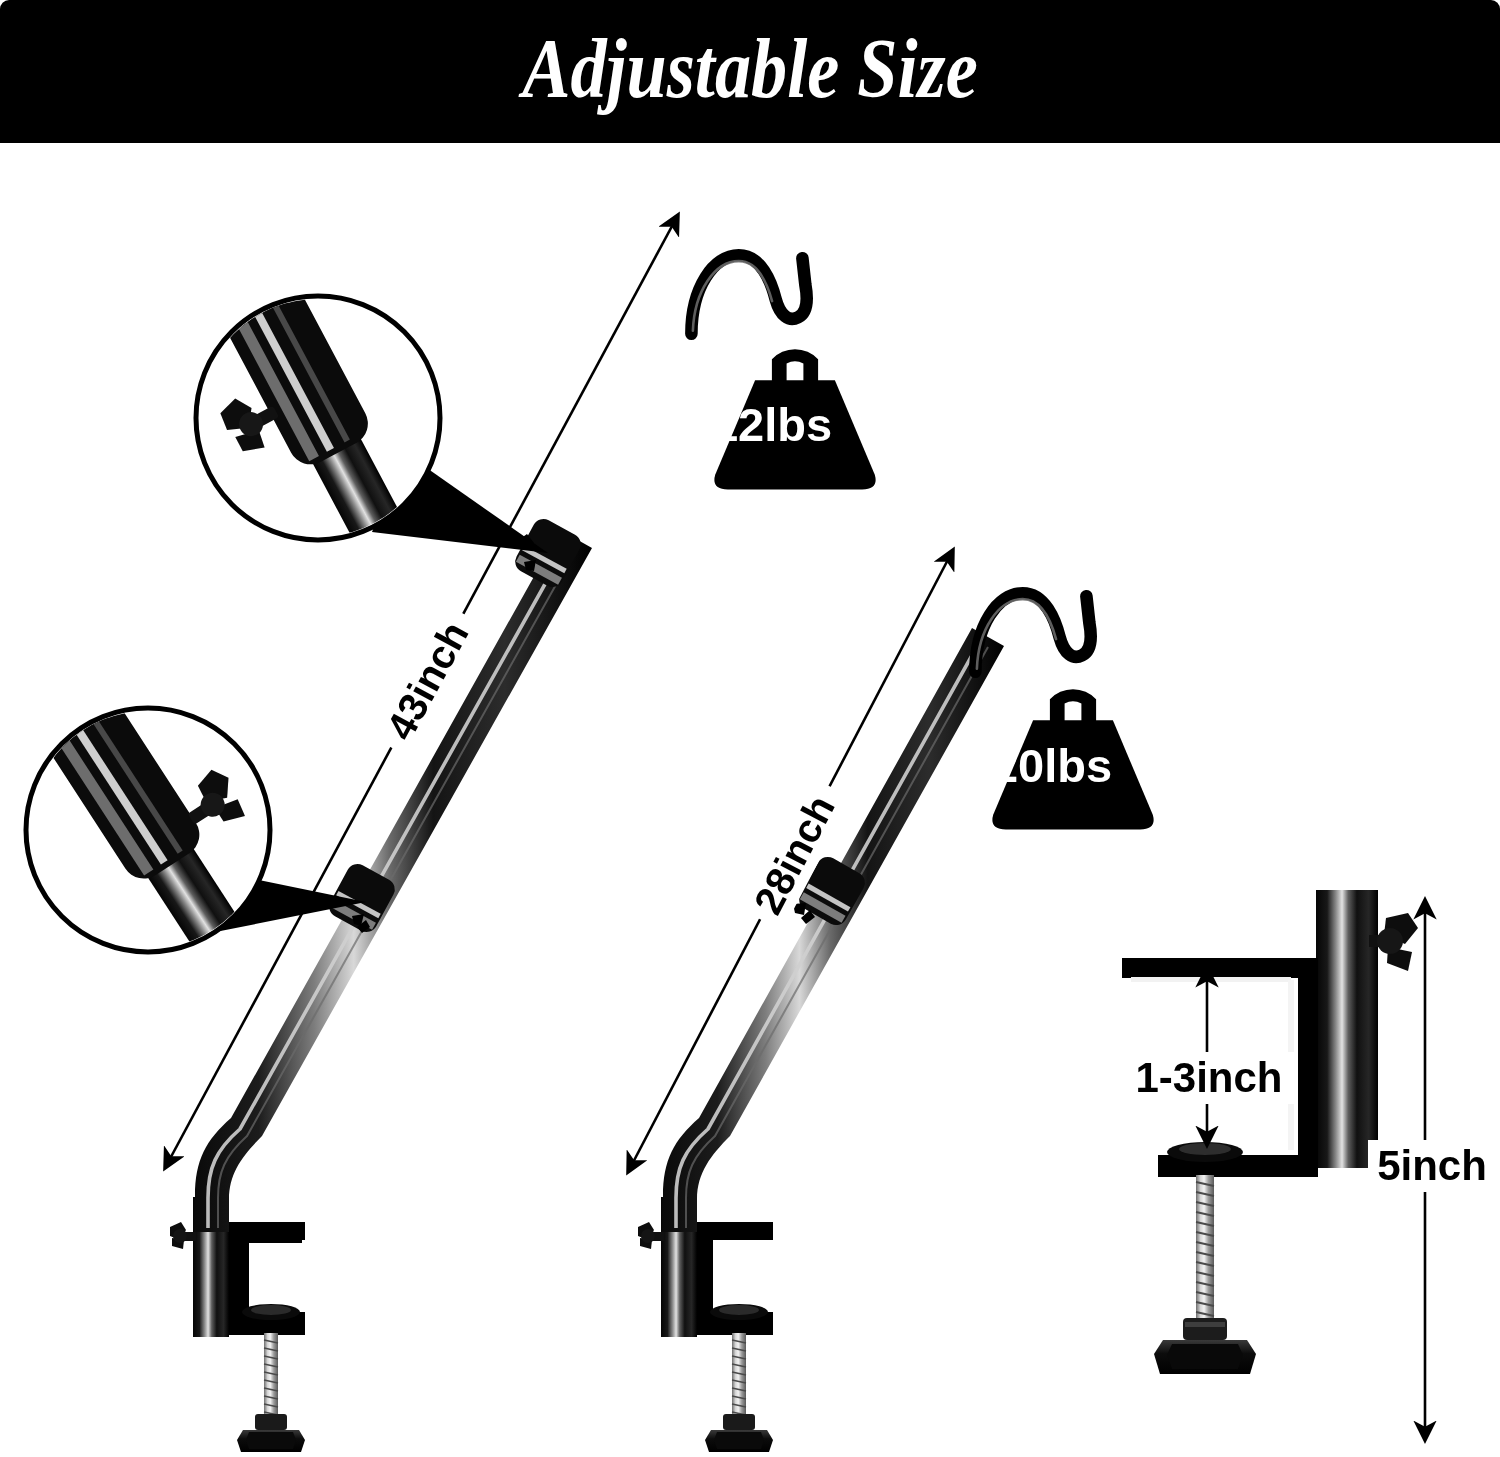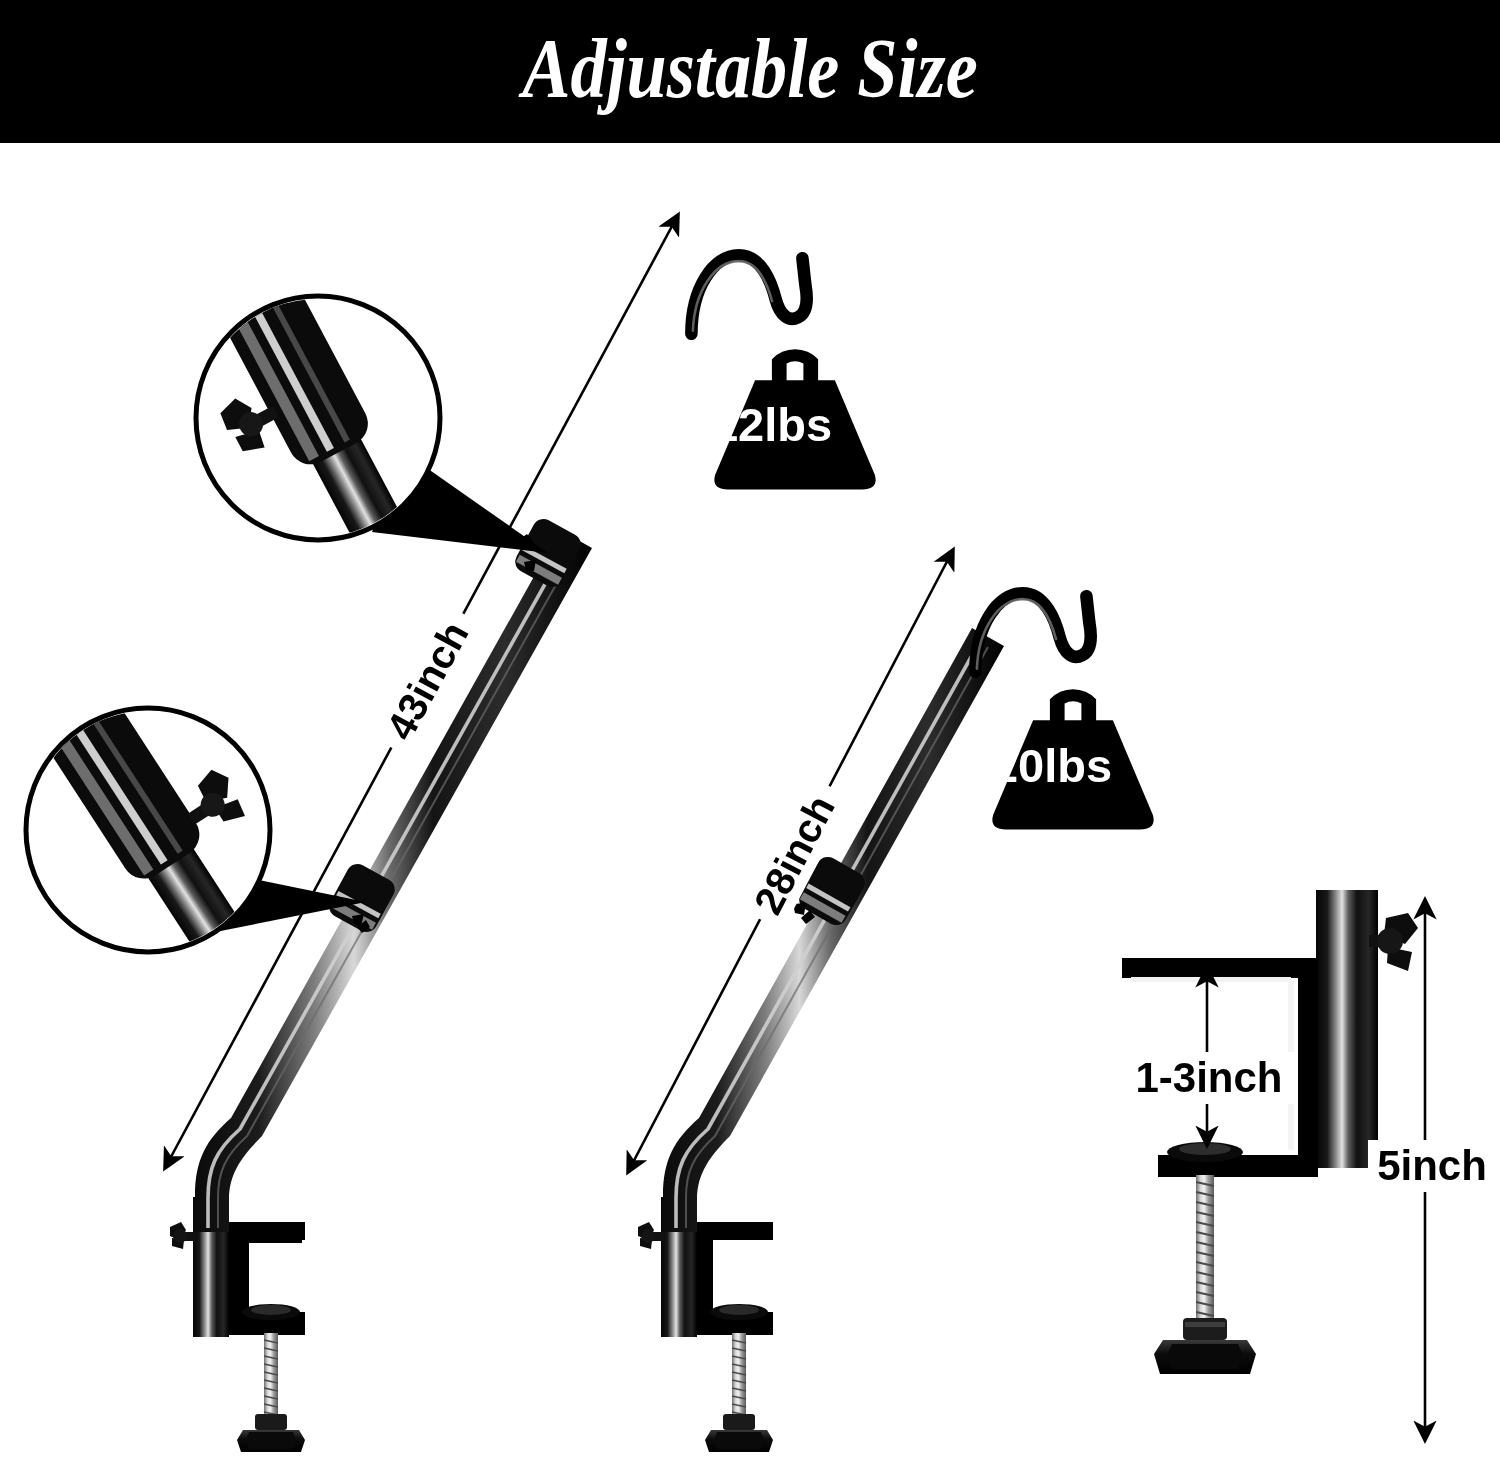--- a/index.html
+++ b/index.html
@@ -9,20 +9,21 @@
   }
   body {
     font-family: "Liberation Sans", sans-serif;
   }
   #stage {
     position: relative;
     width: 1500px;
     height: 1457px;
     background: #ffffff;
     overflow: hidden;
+    border-radius: 9px;
   }
   
   .header-band {
     position: absolute;
     left: 0;
     top: 0;
     width: 1500px;
     height: 143px;
     background: #000000;
   }

